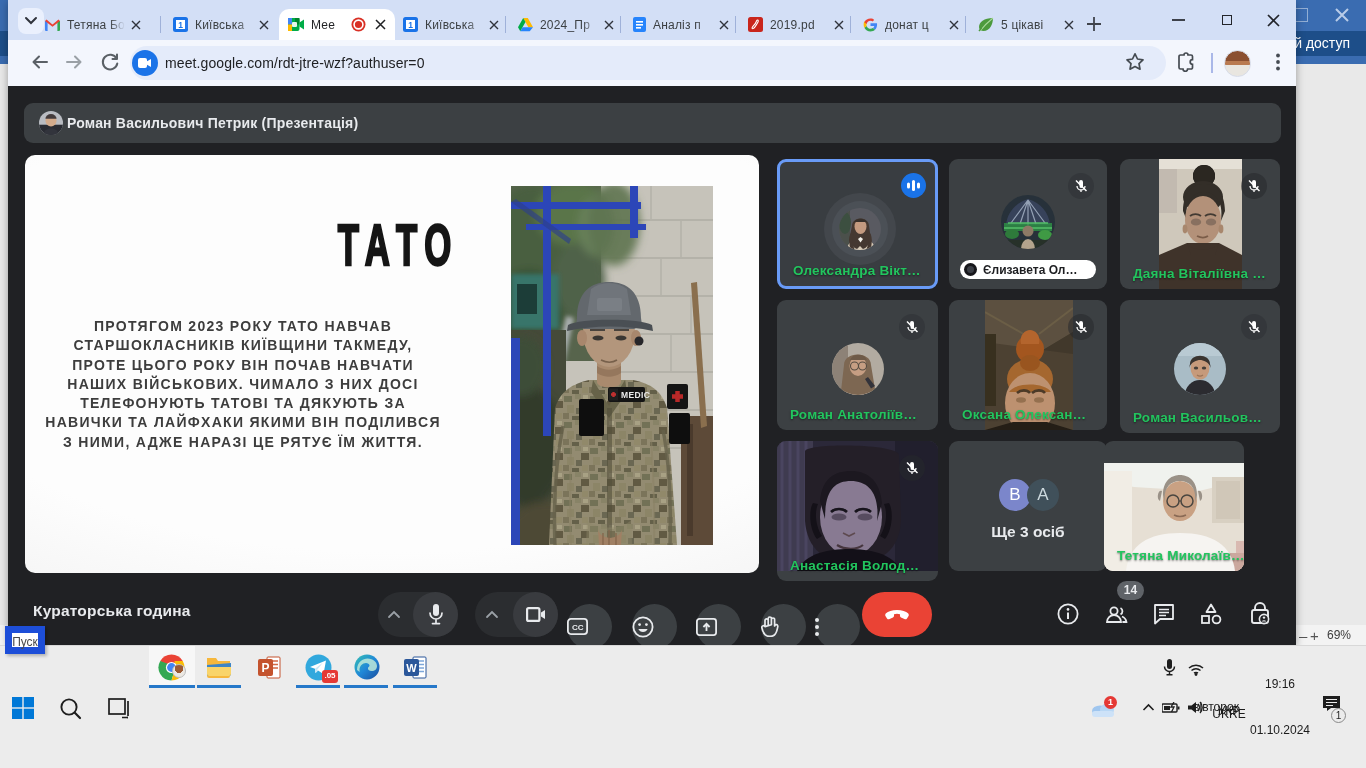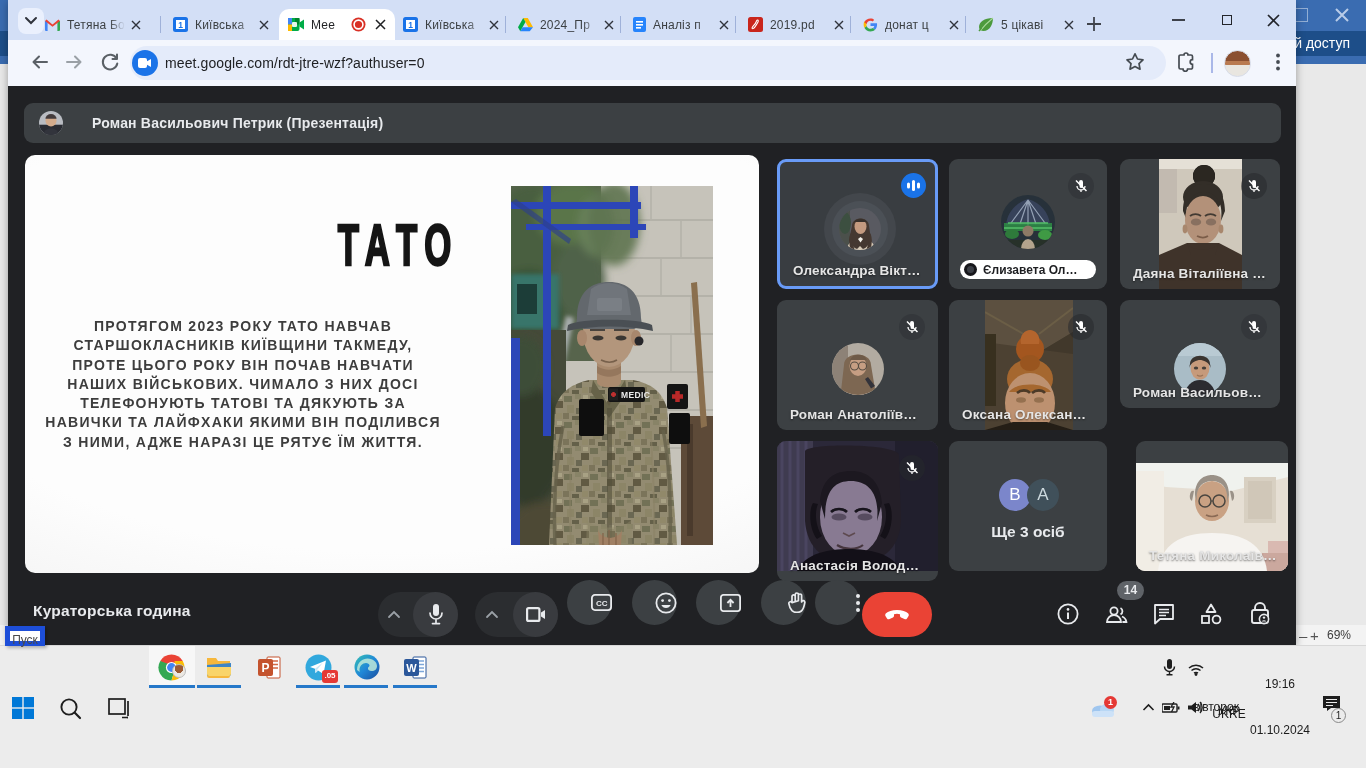--- a/index.html
+++ b/index.html
@@ -19,39 +19,39 @@
 .tab.active{background:#fff;border-radius:10px 10px 0 0;top:9px;height:31px}
 .fade{-webkit-mask-image:linear-gradient(90deg,#000 70%,transparent 95%);mask-image:linear-gradient(90deg,#000 70%,transparent 95%)}
 .tsep{position:absolute;top:16px;width:1px;height:17px;background:#9fb1d9}
 #toolbar{position:absolute;left:0;top:40px;width:1288px;height:46px;background:#f3f6fd}
 #urlpill{position:absolute;left:122px;top:46px;width:1036px;height:34px;background:#e4ebfa;border-radius:17px}
 .navic{position:absolute;top:52px}
 
 #meet{position:absolute;left:0;top:86px;width:1288px;height:559px;background:#202124}
 #pbar{position:absolute;left:16px;top:17px;width:1257px;height:40px;background:#3c4043;border-radius:9px;display:flex;align-items:center}
 #pbar .pav{width:24px;height:24px;border-radius:50%;margin-left:15px;overflow:hidden;flex:none}
-#pbar .pname{color:#e8eaed;font-size:14px;margin-left:29px;font-weight:bold;letter-spacing:.2px}
+#pbar .pname{color:#e8eaed;font-size:14px;margin-left:4px;font-weight:bold;letter-spacing:.2px}
 #slide{position:absolute;left:17px;top:69px;width:734px;height:418px;border-radius:10px;background:radial-gradient(ellipse 120% 100% at 50% 40%,#fdfdfd 55%,#ececec 100%)}
 #slide .title{position:absolute;left:6px;top:57px;width:734px;text-align:center;font-weight:bold;color:#151515;font-size:57px;letter-spacing:13px;transform:scaleX(.61);transform-origin:50.2% 50%;-webkit-text-stroke:2.4px #151515}
 #slide .body{position:absolute;left:0;top:162px;width:436px;text-align:center;color:#3d3d3d;font-size:14px;line-height:19.3px;font-weight:bold;letter-spacing:1.3px}
 .tile{position:absolute;background:#3c4043;border-radius:9px;overflow:hidden}
-.tname{position:absolute;left:13px;bottom:8px;color:#e5e5e5;font-size:13.5px;font-weight:bold;letter-spacing:.2px;text-shadow:0 1px 2px rgba(0,0,0,.5);white-space:nowrap}
+.tname{position:absolute;left:13px;bottom:8px;color:#22c55e;font-size:13.5px;font-weight:bold;letter-spacing:.2px;text-shadow:0 1px 2px rgba(0,0,0,.5);white-space:nowrap}
 .micoff{position:absolute;top:14px;right:13px;width:26px;height:26px;border-radius:50%;background:#34373b;display:flex;align-items:center;justify-content:center}
 .micoff.ov{background:rgba(38,40,43,.55)}
 .ring1{position:absolute;border-radius:50%;background:#43474c}
 .ring2{position:absolute;border-radius:50%;background:#4b5056}
 .avc{position:absolute;border-radius:50%;overflow:hidden}
 
-.mbtn{position:absolute;top:494px;width:45px;height:45px;border-radius:50%;background:#3c4043;display:flex;align-items:center;justify-content:flex-end}
+.mbtn{position:absolute;top:518px;width:45px;height:45px;border-radius:50%;background:#3c4043;display:flex;align-items:center;justify-content:flex-start}
 .mpill{position:absolute;top:506px;height:45px;border-radius:23px;background:#2b2d30;display:flex;align-items:center}
 .rbtn{position:absolute;display:flex;align-items:center;justify-content:center}
 
 #taskbar{position:absolute;left:0;top:645px;width:1366px;height:123px;background:#ececec;border-top:1px solid #d8d8d8}
 .tbu{position:absolute;height:3px;background:#2678c9}
-#tooltip{position:absolute;left:5px;top:626px;width:40px;height:20px;background:#fff;border:5px solid #1d4ed8;box-shadow:2px 2px 3px rgba(0,0,0,.25);color:#4a4a4a;font-size:12px;text-align:center;line-height:18px;z-index:60}
+#tooltip{position:absolute;left:5px;top:626px;width:40px;height:28px;background:#fff;border:7px solid #1d4ed8;box-shadow:2px 2px 3px rgba(0,0,0,.25);color:#4a4a4a;font-size:12px;text-align:center;line-height:18px;z-index:60}
 .trytxt{position:absolute;color:#1c1c1c;font-size:12px;text-align:center}
 </style></head><body>
 
 <div class="wblue"></div>
 <div class="wband">й доступ</div>
 <div class="wblue2"></div>
 <div class="abs" style="left:1294px;top:8px;width:14px;height:14px;border:1.5px solid rgba(255,255,255,.45)"></div>
 <svg class="abs" style="left:1335px;top:8px" width="14" height="14">
     <path d="M1 1 L13 13 M13 1 L1 13" stroke="#b9cce8" stroke-width="2"></path>
   </svg>
@@ -482,21 +482,21 @@
         </svg>
   <div class="micoff ov">
           <svg width="14" height="14" viewBox="0 0 14 14">
             <path d="M5 3 a2 2 0 0 1 4 0 v4 a2 2 0 0 1 -3.2 1.6z" fill="#fff"></path>
             <path d="M3 7 a4 4 0 0 0 8 0 M7 11 v2" stroke="#fff" stroke-width="1.3" fill="none"></path>
             <path d="M2 1.5 L12.5 12" stroke="#fff" stroke-width="1.5"></path>
           </svg>
         </div>
   <div class="tname">Оксана Олексан…</div>
 </div>
-<div class="tile" style="left:1112px;top:214px;width:160px;height:108px">
+<div class="tile" style="left:1112px;top:214px;width:160px;height:133px">
   <div class="avc" style="left:54px;top:43px;width:52px;height:52px"><svg width="52" height="52">
             <rect width="52" height="52" fill="#a9bcc6"></rect>
             <rect width="52" height="13" fill="#b9cad3"></rect>
             <path d="M11 52 a15 15 0 0 1 30 0z" fill="#2b2b30"></path>
             <ellipse cx="26" cy="25" rx="9.5" ry="11.5" fill="#c69a7b"></ellipse>
             <path d="M16 21 c0-11 20-11 20 0 l1 4 c-2-6-8-8-11-8 s-9 2-11 8z" fill="#3a3430"></path>
             <g fill="#443e38">
               <ellipse cx="22" cy="25" rx="2.2" ry="1.5"></ellipse>
               <ellipse cx="30" cy="25" rx="2.2" ry="1.5"></ellipse>
             </g>
@@ -538,21 +538,21 @@
             <path d="M2 1.5 L12.5 12" stroke="#fff" stroke-width="1.5"></path>
           </svg>
         </div>
   <div class="tname">Анастасія Волод…</div>
 </div>
 <div class="tile" style="left:941px;top:355px;width:158px;height:130px">
   <div class="abs" style="left:50px;top:38px;width:32px;height:32px;border-radius:50%;background:#7b86cb;color:#fff;font-size:17px;text-align:center;line-height:32px">B</div>
   <div class="abs" style="left:78px;top:38px;width:32px;height:32px;border-radius:50%;background:#40505a;color:#cdd9de;font-size:17px;text-align:center;line-height:32px">A</div>
   <div class="abs" style="left:0;top:82px;width:158px;text-align:center;color:#e8eaed;font-size:15.5px;font-weight:bold">Ще 3 осіб</div>
 </div>
-<div class="tile" style="left:1128px;top:355px;width:152px;height:130px">
+<div class="tile" style="left:1096px;top:355px;width:140px;height:130px">
   <svg class="abs" style="left:0;top:22px" width="160" height="108">
           <rect width="160" height="108" fill="#e6dfd4"></rect>
           <path d="M0 0 h160 v12 L95 28 30 24 0 18z" fill="#f0f2ee"></path>
           <rect x="0" y="8" width="28" height="100" fill="#f1ede5"></rect>
           <path d="M108 14 h32 v46 h-32z" fill="#d8d0c2"></path>
           <path d="M112 18 h24 v38 h-24z" fill="#ccc2b0" opacity=".6"></path>
           <rect x="132" y="78" width="28" height="30" fill="#d9b9b1"></rect>
           <rect x="126" y="90" width="34" height="18" fill="#cba89e"></rect>
           <path d="M22 108 c3-26 22-38 54-38 s52 12 55 38z" fill="#f6f4f1"></path>
           <path d="M44 104 a24 28 0 0 1 48 0z" fill="#f6f4f1"></path>

